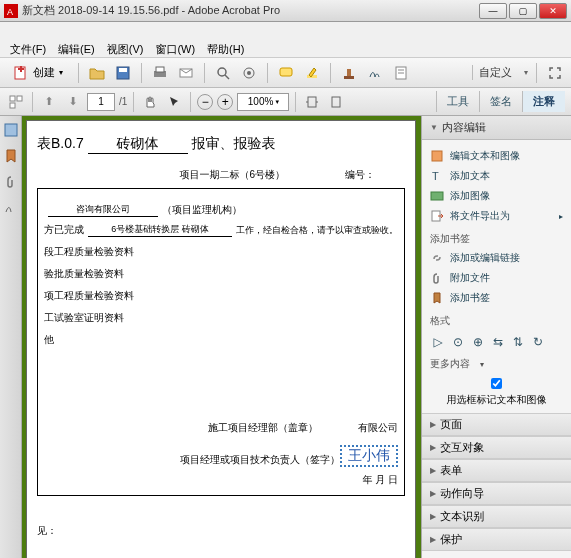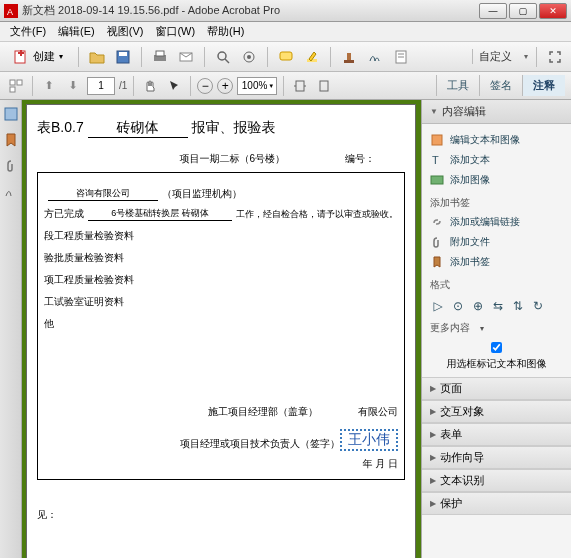--- a/index.html
+++ b/index.html
@@ -5,33 +5,33 @@
 * { margin: 0; padding: 0; box-sizing: border-box; font-family: "Microsoft YaHei", sans-serif; }
 body { width: 571px; height: 558px; background: #e8e8e8; overflow: hidden; font-size: 11px; }
 
 .titlebar { height: 22px; background: linear-gradient(#f0f0f0,#d8d8d8); display: flex; align-items: center; padding: 0 4px; border-bottom: 1px solid #999; }
 .titlebar .icon { width: 14px; height: 14px; margin-right: 4px; }
 .titlebar .title { flex: 1; font-size: 11px; color: #333; }
 .winbtns { display: flex; gap: 2px; }
 .winbtn { width: 28px; height: 16px; border: 1px solid #888; background: linear-gradient(#fafafa,#dcdcdc); font-size: 9px; display: flex; align-items: center; justify-content: center; border-radius: 2px; }
 .winbtn.close { background: linear-gradient(#ee6060,#cc2020); color: #fff; }
 
-.menubar { height: 20px; background: #f0f0f0; display: flex; align-items: center; padding: 0 4px; font-size: 11px; border-bottom: 1px solid #ccc; }
+.menubar { height: 36px; background: #f0f0f0; display: flex; align-items: flex-end; padding: 0 4px; font-size: 11px; border-bottom: 1px solid #ccc; }
 .menuitem { padding: 0 6px; }
 
 .toolbar1 { height: 30px; background: linear-gradient(#f8f8f8,#e4e4e4); display: flex; align-items: center; padding: 0 6px; gap: 6px; border-bottom: 1px solid #bbb; }
 .tbtn { width: 20px; height: 20px; display: flex; align-items: center; justify-content: center; }
 .sep { width: 1px; height: 20px; background: #bbb; margin: 0 2px; }
 .create { display: flex; align-items: center; gap: 4px; padding: 2px 6px; border: 1px solid transparent; }
 .spacer { flex: 1; }
 .custom { font-size: 11px; color: #333; padding: 0 6px; border-left: 1px solid #bbb; }
 
 .toolbar2 { height: 28px; background: linear-gradient(#f4f4f4,#e0e0e0); display: flex; align-items: center; padding: 0 6px; gap: 4px; border-bottom: 1px solid #aaa; }
 .pagebox { width: 28px; height: 18px; border: 1px solid #999; background: #fff; text-align: center; font-size: 10px; }
-.zoombox { width: 40px; height: 18px; border: 1px solid #999; background: #fff; text-align: center; font-size: 10px; display: flex; align-items: center; justify-content: center; }
+.zoombox { width: 52px; height: 18px; border: 1px solid #999; background: #fff; text-align: center; font-size: 10px; display: flex; align-items: center; justify-content: center; }
 .rbtns { display: flex; gap: 0; margin-left: auto; }
 .rtab { padding: 3px 10px; font-size: 11px; color: #356; border-left: 1px solid #bbb; }
 .rtab.active { background: #e0ecf4; color: #246; font-weight: bold; }
 
 .mainarea { display: flex; height: 458px; }
 
 .leftbar { width: 22px; background: linear-gradient(90deg,#e4e4e4,#d4d4d4); border-right: 1px solid #aaa; display: flex; flex-direction: column; align-items: center; padding-top: 6px; gap: 10px; }
 .lefticon { width: 16px; height: 16px; }
 
 .docarea { flex: 1; background: #4d7c0f; overflow: hidden; position: relative; }
@@ -323,20 +323,30 @@
         <span>添加文本</span>
       </div>
       <div class="tool-item">
         <span class="ico">
             <svg width="14" height="14">
               <rect x="1" y="3" width="12" height="8" fill="#70b070" stroke="#408040"></rect>
             </svg>
           </span>
         <span>添加图像</span>
       </div>
+      <div class="tool-item">
+        <span class="ico">
+            <svg width="14" height="14">
+              <rect x="2" y="2" width="8" height="10" fill="#fff" stroke="#888"></rect>
+              <path d="M8 7h5M11 5l2 2-2 2" stroke="#c05030" fill="none"></path>
+            </svg>
+          </span>
+        <span>将文件导出为</span>
+        <span style="font-size:8px;margin-left:auto;">▸</span>
+      </div>
       <div class="subhead">添加书签</div>
       <div class="tool-item">
         <span class="ico">
             <svg width="14" height="14">
               <path d="M4 8a3 3 0 013-3h1M10 6a3 3 0 01-3 3H6" stroke="#888" fill="none" stroke-width="1.5"></path>
             </svg>
           </span>
         <span>添加或编辑链接</span>
       </div>
       <div class="tool-item">

